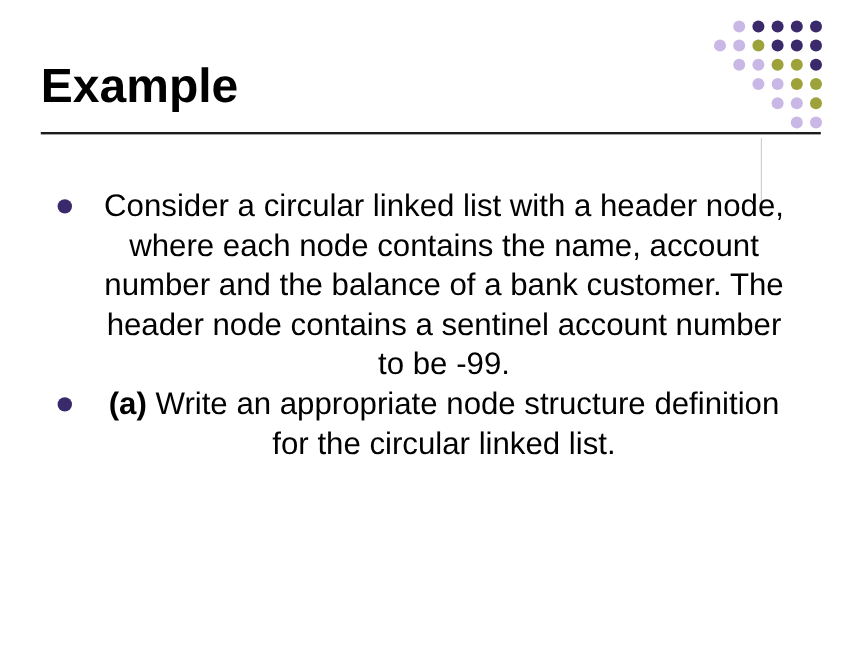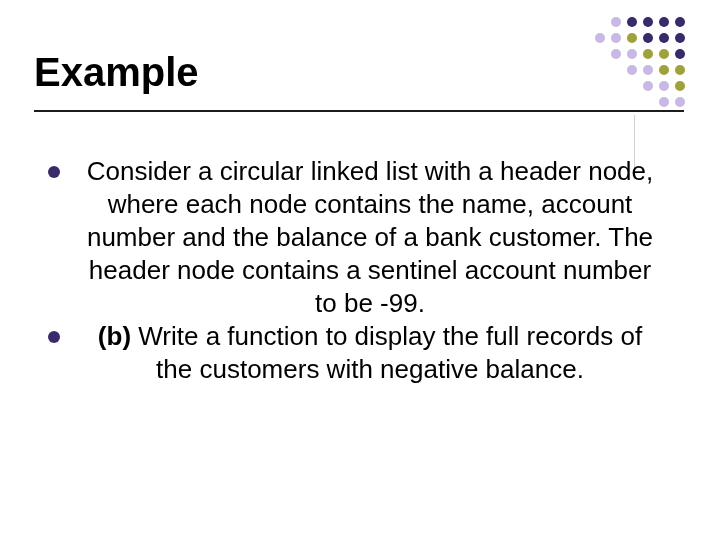--- a/index.html
+++ b/index.html
@@ -126,20 +126,20 @@
   <div class="title">Example</div>
   <div class="title-underline"></div>
 
   <div class="content">
 
     <div class="item">
       <div class="bullet"></div>
       <div class="text">Consider a circular linked list with a header node, where each node contains the name, account number and the balance of a bank customer. The header node contains a sentinel account number to be -99.</div>
     </div>
 
-
     <div class="item">
       <div class="bullet"></div>
-      <div class="text"><span class="bold">(b)</span><span> Write a function to display the full records of the customers with negative balance.</span></div>
+      <div class="text"><span class="bold">(a)</span><span> Write an appropriate node structure definition for the circular linked list.</span></div>
     </div>
+
 
   </div>
 </div>
 
 </body></html>

